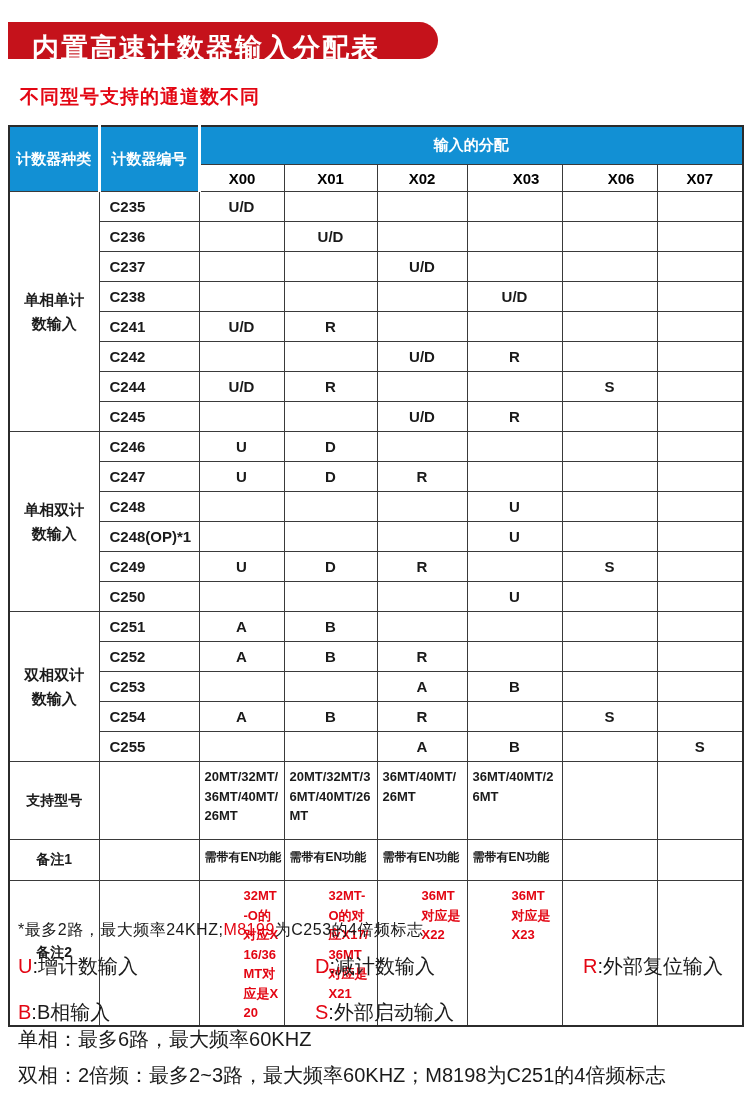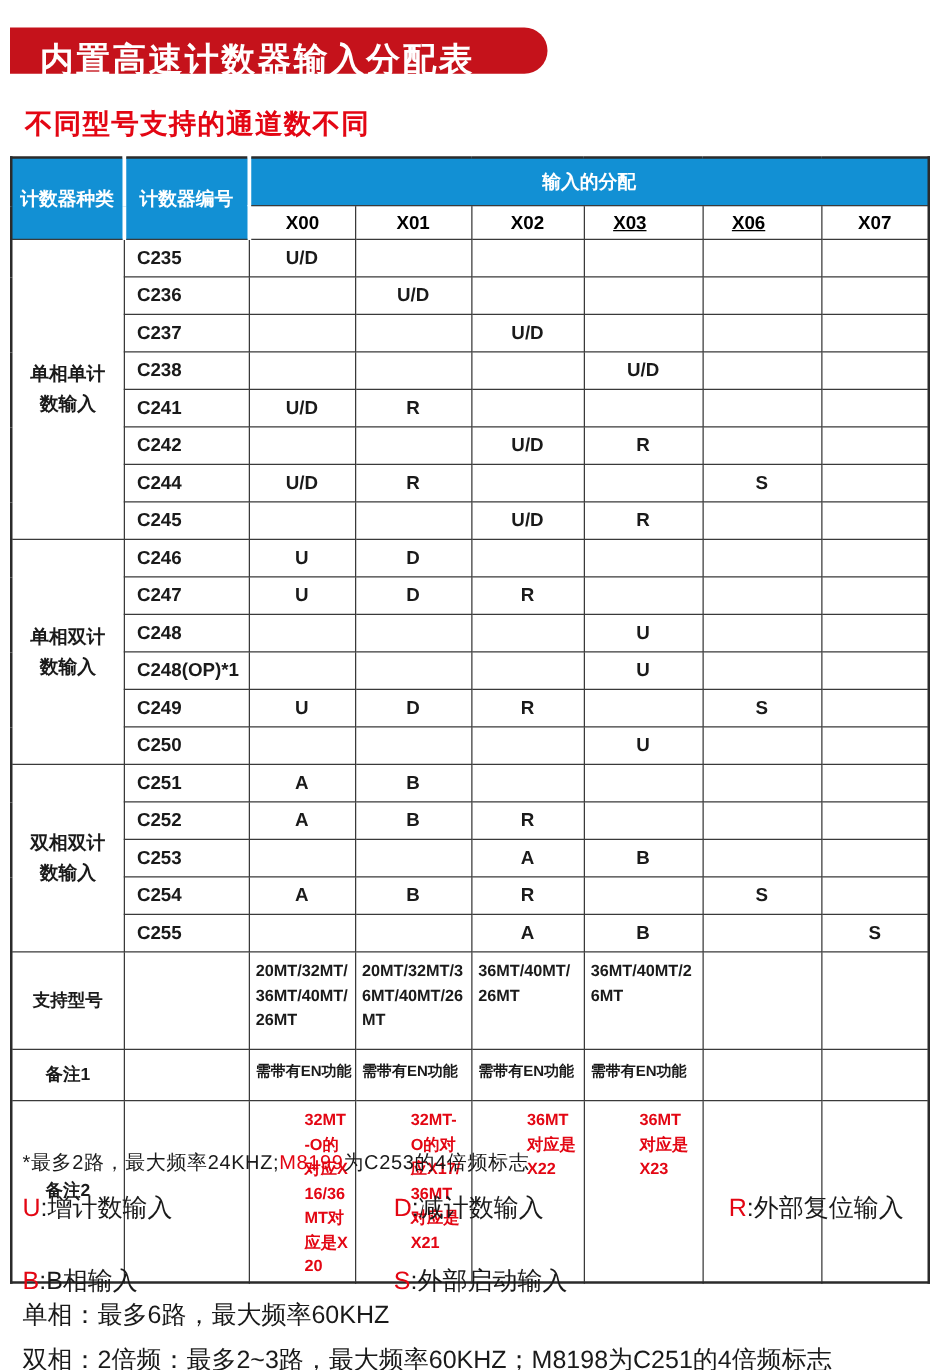--- a/index.html
+++ b/index.html
@@ -5,33 +5,33 @@
   html,body{margin:0;padding:0;background:#fff;}
   body{width:750px;height:1096px;overflow:hidden;
        font-family:"Liberation Sans","DejaVu Sans",sans-serif;color:#1a1a1a;}
   .page{position:relative;width:750px;height:1096px;}
 
   
   .banner{position:absolute;left:8px;top:22px;height:37px;line-height:53px;
           background:#c5121b;color:#fff;font-size:27px;font-weight:bold;
           padding:0 58px 0 24px;border-radius:0 30px 30px 0;letter-spacing:2px;}
   .subtitle{position:absolute;left:20px;top:84px;color:#e30613;
-            font-size:22px;font-weight:600;letter-spacing:1px;}
+            font-size:19px;font-weight:600;letter-spacing:1px;}
 
   
   table{position:absolute;left:8px;top:125px;width:734px;
         border-collapse:collapse;table-layout:fixed;
         border:2px solid #2b2b2b;font-size:15px;}
   th,td{border:1px solid #3a3a3a;padding:0;}
   .blue{background:#1290d4;color:#fff;font-weight:600;font-size:15px;}
   th.col1,th.col2{border-right:3px solid #fff;}
   tr.top-row th{height:37px;}
   tr.channel-row th{height:26px;background:#fff;color:#000;
                     font-weight:600;text-align:center;}
-  tr.channel-row th.left{text-align:left;padding-left:23px;text-decoration:underline;}
+  tr.channel-row th.left{text-align:center;padding-left:23px;}
   tbody td{height:29px;}
   td.group-label{text-align:center;font-weight:700;white-space:pre-line;
                  font-size:15px;line-height:1.6;}
   td.counter-id{text-align:left;padding-left:10px;font-weight:600;}
   td.data-cell{text-align:center;font-weight:600;}
   td.row-label{text-align:center;font-weight:600;font-size:14px;}
   td.footer-content{text-align:left;vertical-align:top;padding:5px 4px 2px 5px;
                     font-size:13px;line-height:1.5;word-break:break-all;
                     font-weight:600;}
   tr.fr-0 td{height:70px;}
@@ -39,21 +39,21 @@
   tr.fr-1 td.footer-content{font-size:12px;white-space:nowrap;overflow:hidden;
                             padding-top:8px;}
   tr.fr-2 td{height:70px;}
   tr.red-row td.footer-content{color:#e30613;padding-left:44px;}
 
   
   .notes{position:absolute;left:18px;top:920px;width:724px;}
   .note-line1{font-size:16px;font-weight:400;letter-spacing:0.5px;}
   .red-text{color:#e30613;}
   .legend{display:grid;grid-template-columns:297px 268px 1fr;
-          row-gap:31px;margin-top:12px;font-size:20px;font-weight:500;}
+          row-gap:19px;margin-top:12px;font-size:20px;font-weight:500;}
   .legend-letter{color:#e30613;}
   .note-line4{font-size:20px;font-weight:500;}
   .note-line5{margin-top:9px;font-size:20px;font-weight:500;}
 </style>
 </head>
 <body>
 
 <div class="page">
 
   <div class="banner">

